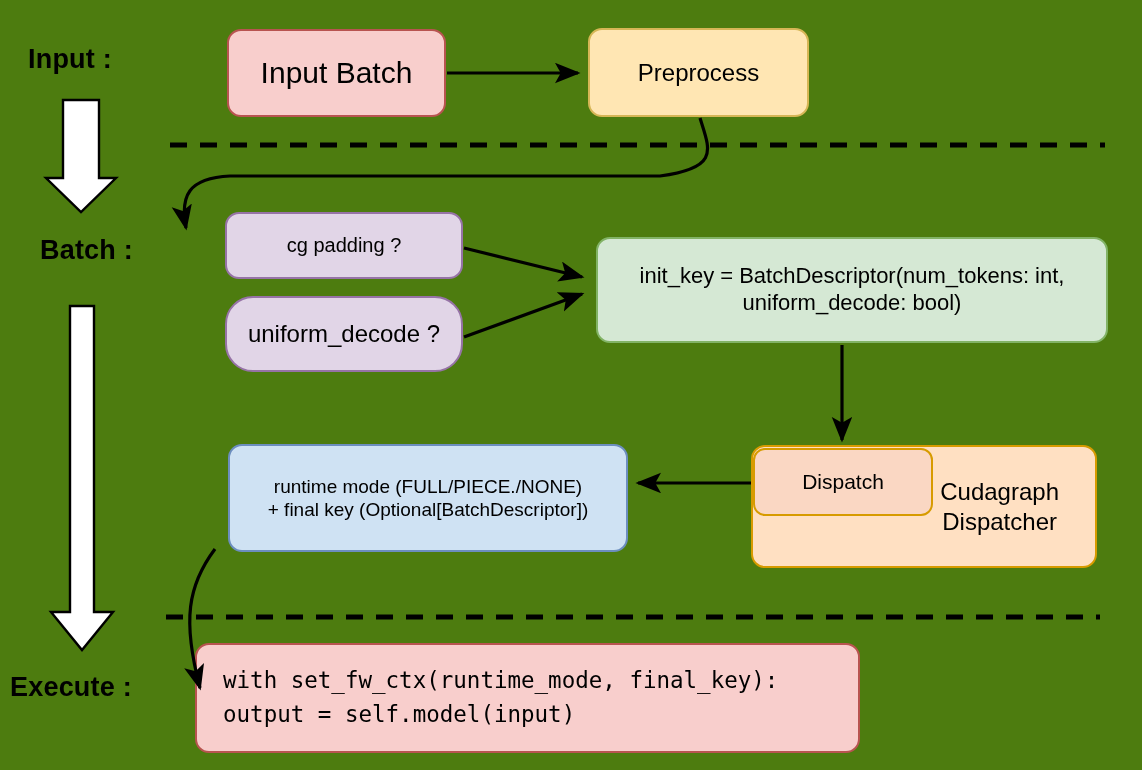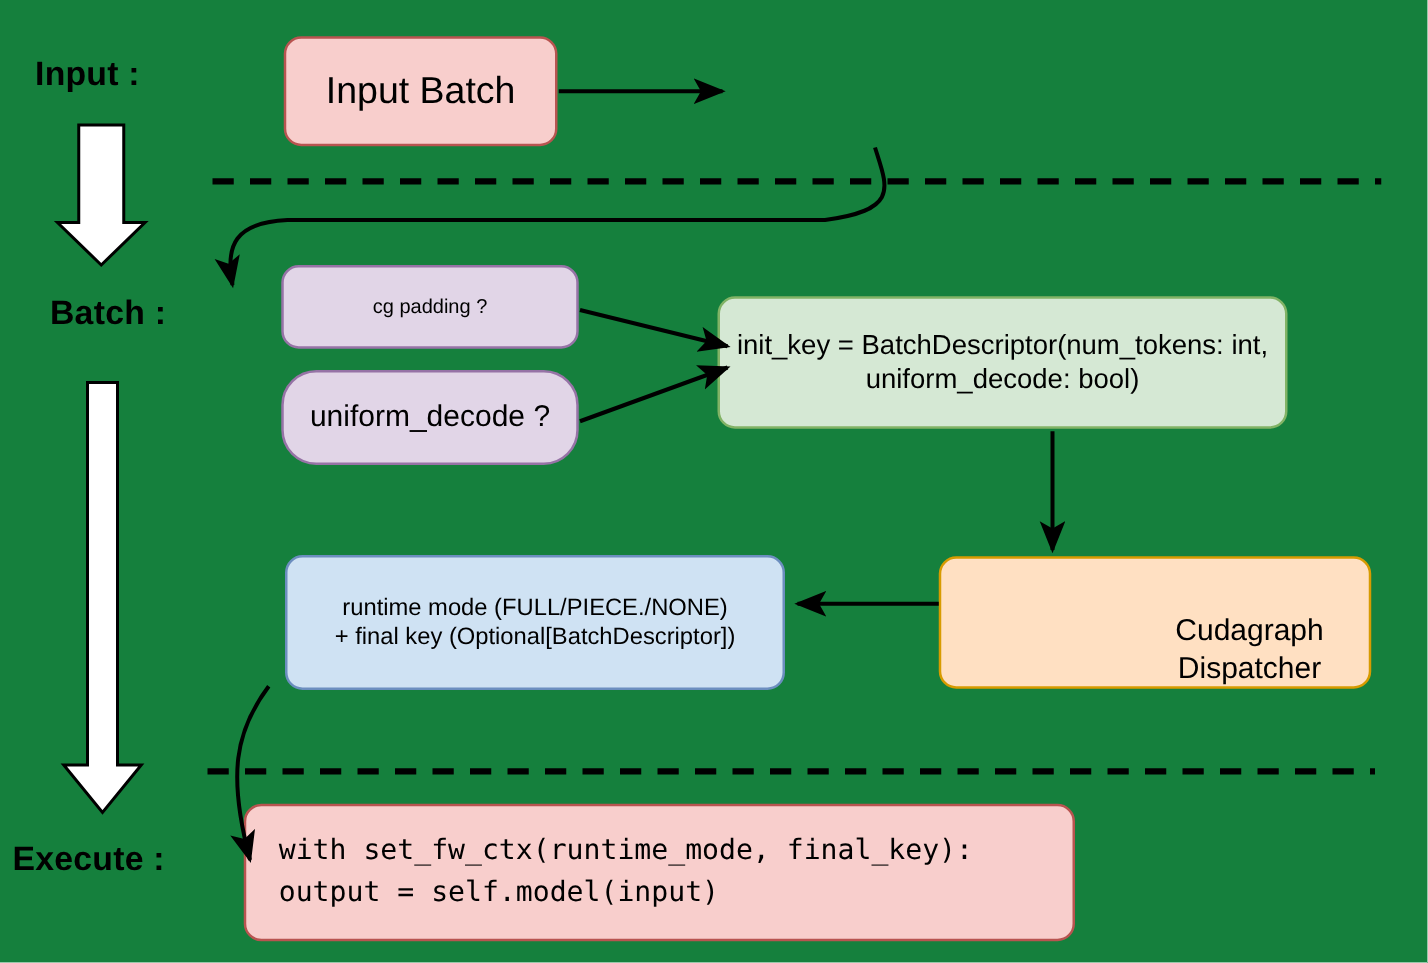--- a/index.html
+++ b/index.html
@@ -4,21 +4,21 @@
 <style>
   html, body {
     margin: 0;
     padding: 0;
     background: #ffffff;
   }
   #canvas {
     position: relative;
     width: 1142px;
     height: 770px;
-    background: #15803d;
+    background: #4d7c0f;
     overflow: hidden;
     font-family: "Liberation Sans", sans-serif;
   }
   .node {
     position: absolute;
     box-sizing: border-box;
     display: flex;
     align-items: center;
     justify-content: center;
     text-align: center;
@@ -62,39 +62,45 @@
 <div id="canvas">
 
   <div class="stage-label" style="left:28px; top:44px;">Input :</div>
   <div class="stage-label" style="left:40px; top:235px;">Batch :</div>
   <div class="stage-label" style="left:10px; top:672px;">Execute :</div>
 
   <div class="node" style="left:227px; top:29px; width:219px; height:88px; background:#f8cecc; border-color:#b85450; font-size:30px;">
     <span class="node-text">Input Batch</span>
   </div>
 
+  <div class="node" style="left:588px; top:28px; width:221px; height:89px; background:#ffe6b3; border-color:#d6b656; font-size:24px;">
+    <span class="node-text">Preprocess</span>
+  </div>
 
-  <div class="node" style="left:225px; top:212px; width:238px; height:67px; background:#e1d5e7; border-color:#9673a6; font-size:16px;">
+  <div class="node" style="left:225px; top:212px; width:238px; height:67px; background:#e1d5e7; border-color:#9673a6; font-size:20px;">
     <span class="node-text">cg padding ?</span>
   </div>
 
   <div class="node" style="left:225px; top:296px; width:238px; height:76px; background:#e1d5e7; border-color:#9673a6; font-size:24px;border-radius:28px;">
     <span class="node-text">uniform_decode ?</span>
   </div>
 
-  <div class="node" style="left:574px; top:237px; width:456px; height:106px; background:#d5e8d4; border-color:#82b366; font-size:22px;">
+  <div class="node" style="left:596px; top:237px; width:512px; height:106px; background:#d5e8d4; border-color:#82b366; font-size:22px;">
     <span class="node-text">init_key = BatchDescriptor(num_tokens: int,
 uniform_decode: bool)</span>
   </div>
 
-  <div class="node" style="left:751px; top:445px; width:346px; height:106px; background:#ffe0c2; border-color:#d79b00; font-size:24px; justify-content:flex-end; padding-right:36px;align-items:flex-end;">
+  <div class="node" style="left:751px; top:445px; width:346px; height:123px; background:#ffe0c2; border-color:#d79b00; font-size:24px; justify-content:flex-end; padding-right:36px;">
     <span class="node-text" style="width:auto;">Cudagraph
 Dispatcher</span>
   </div>
 
+  <div class="node" style="left:753px; top:448px; width:180px; height:68px; background:#fad7c3; border-color:#d79b00; font-size:21px; border-radius:12px;">
+    <span class="node-text">Dispatch</span>
+  </div>
 
   <div class="node" style="left:228px; top:444px; width:400px; height:108px; background:#cfe2f3; border-color:#6c8ebf; font-size:19px;">
     <span class="node-text">runtime mode (FULL/PIECE./NONE)
 + final key (Optional[BatchDescriptor])</span>
   </div>
 
   <div class="node code-node" style="left:195px; top:643px; width:665px; height:110px; background:#f8cecc; border-color:#b85450;">
     <span class="node-text">with set_fw_ctx(runtime_mode, final_key):
     output = self.model(input)</span>
   </div>

